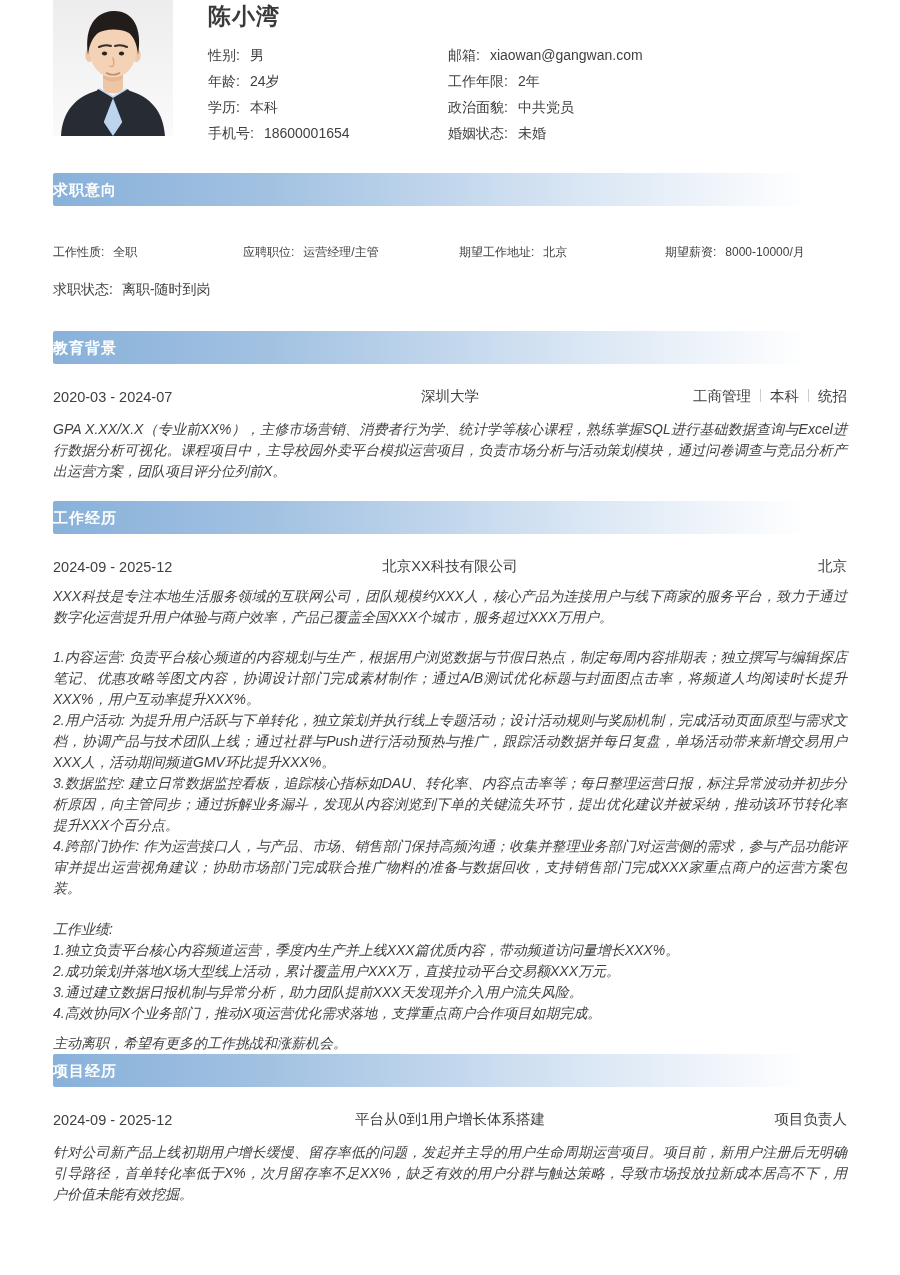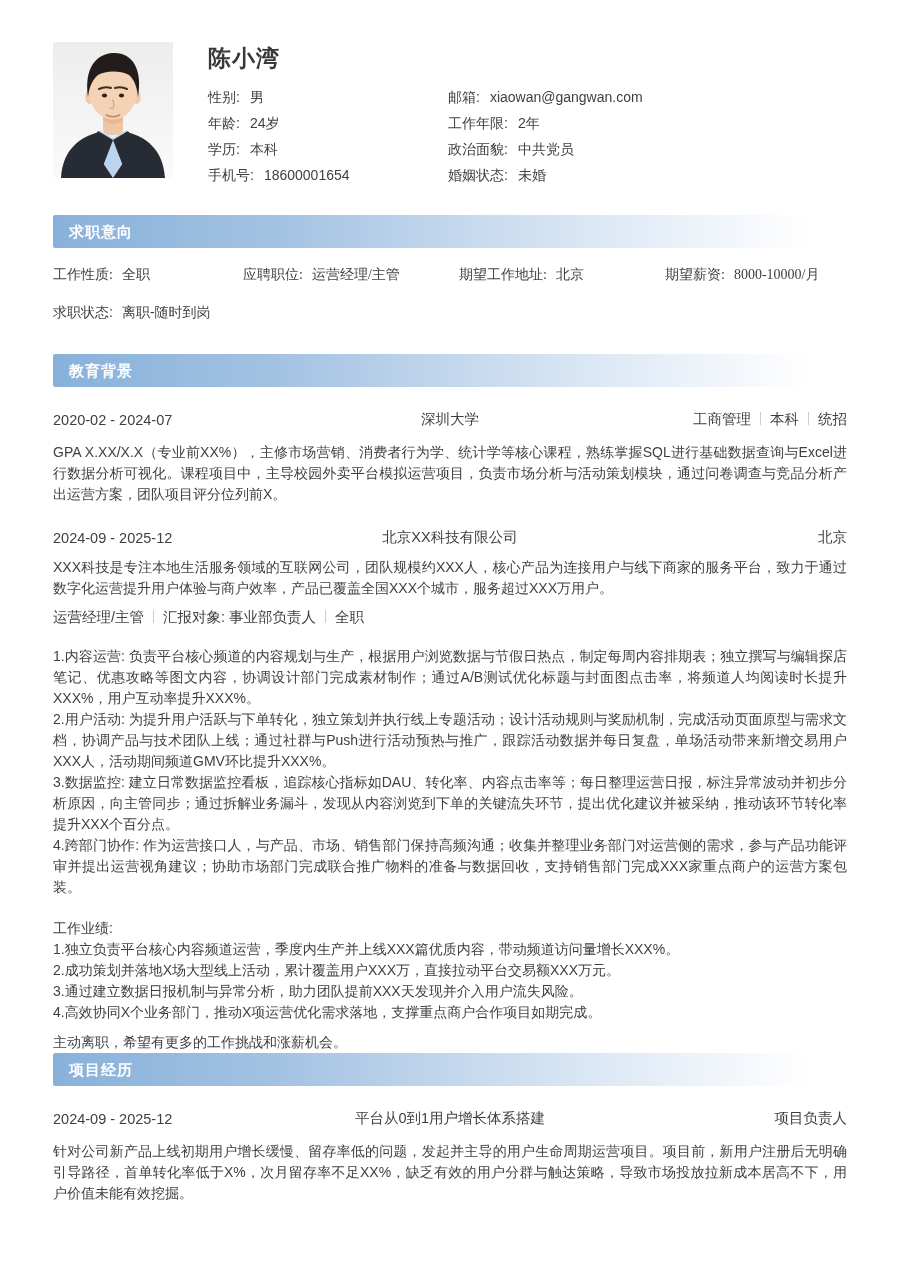--- a/index.html
+++ b/index.html
@@ -7,56 +7,56 @@
   body {
     width: 900px; height: 1275px;
     background: #ffffff;
     color: #3f3f3f;
     font-family: "Liberation Sans", "DejaVu Sans", sans-serif;
     overflow: hidden;
   }
   .page { padding: 0 53px; }
 
   
-  .resume-header { display: flex; padding-top: 42px; }
+  .resume-header { display: flex; }
   .photo-box { width: 120px; height: 136px; flex: none; overflow: hidden; }
   .photo-box svg { display: block; }
   .header-info { margin-left: 35px; flex: 1; padding-top: 1px; }
   .name { font-size: 23px; font-weight: bold; color: #3a3a3a; margin: 0 0 15px; letter-spacing: 1px; }
   .info-grid { display: grid; grid-template-columns: 240px 1fr; row-gap: 10px; font-size: 14px; }
   .info-item { display: flex; align-items: baseline; height: 16px; }
   .info-value { margin-left: 10px; }
 
   
   .section-bar {
     height: 33px; line-height: 33px;
     background: linear-gradient(90deg, #88b1da 0%, #a3c2e2 28%, #d3e2f2 62%, #ffffff 95%);
     border-radius: 2px;
   }
-  .section-bar .title { color: #ffffff; font-weight: bold; font-size: 15px; padding-left: 16px; letter-spacing: 1px; }
+  .section-bar .title { color: #ffffff; font-weight: bold; font-size: 15px; letter-spacing: 1px; }
 
   .mt-header { margin-top: 32px; }
   .mt-sec-edu { margin-top: 32px; }
   .mt-sec-work { margin-top: 19px; }
   .mt-sec-proj { }
 
   
-  .intent-grid { display: grid; grid-template-columns: 190px 216px 206px 1fr; font-size: 14px; margin-top: 18px; font-family: Liberation Serif, serif; }
+  .intent-grid { display: grid; grid-template-columns: 190px 216px 206px 1fr; font-size: 12px; margin-top: 38px; }
   .intent-row2 { margin-top: 20px; font-size: 14px; }
   .field { display: flex; align-items: baseline; }
   .field .info-value { margin-left: 9px; }
 
   
   .meta-row { display: grid; grid-template-columns: 1fr auto 1fr; align-items: center; margin-top: 23px; font-size: 14.5px; }
   .meta-center { text-align: center; }
   .meta-right { text-align: right; }
   .divider { display: inline-block; width: 1px; height: 13px; background: #cccccc; margin: 0 9px; vertical-align: -1px; }
 
   
-  .para { font-size: 14px; line-height: 21px; text-align: justify; margin: 13px 0 0; }
+  .para { font-size: 14px; line-height: 21px; text-align: justify; margin: 13px 0 0; font-style: italic; }
   .para p { margin: 0; }
   .intro-para { margin-top: 10px; }
   .role-line { margin-top: 9px; font-size: 14.5px; }
   .work-block { margin-top: 19px; }
   .ach-block { margin-top: 20px; }
   .leave-line { margin-top: 9px; }
 </style>
 </head>
 <body>
 
@@ -165,39 +165,39 @@
       <span>求职状态:</span>
       <span class="info-value">离职-随时到岗</span>
     </div>
   </section>
 
   <section>
     <div class="section-bar mt-sec-edu">
       <span class="title">教育背景</span>
     </div>
     <div class="meta-row">
-      <span>2020-02 - 2024-07</span>
+      <span>2020-03 - 2024-07</span>
       <span class="meta-center">深圳大学</span>
       <span class="meta-right">
         <span>工商管理</span><span class="divider"></span><span>本科</span><span class="divider"></span><span>统招</span>
       </span>
     </div>
     <p class="para">GPA X.XX/X.X（专业前XX%），主修市场营销、消费者行为学、统计学等核心课程，熟练掌握SQL进行基础数据查询与Excel进行数据分析可视化。课程项目中，主导校园外卖平台模拟运营项目，负责市场分析与活动策划模块，通过问卷调查与竞品分析产出运营方案，团队项目评分位列前X。</p>
   </section>
 
   <section>
+    <div class="section-bar mt-sec-work">
+      <span class="title">工作经历</span>
+    </div>
     <div class="meta-row">
       <span>2024-09 - 2025-12</span>
       <span class="meta-center">北京XX科技有限公司</span>
       <span class="meta-right">北京</span>
     </div>
     <p class="para intro-para">XXX科技是专注本地生活服务领域的互联网公司，团队规模约XXX人，核心产品为连接用户与线下商家的服务平台，致力于通过数字化运营提升用户体验与商户效率，产品已覆盖全国XXX个城市，服务超过XXX万用户。</p>
-    <div class="role-line">
-      <span>运营经理/主管</span><span class="divider"></span><span>汇报对象: 事业部负责人</span><span class="divider"></span><span>全职</span>
-    </div>
     <div class="para work-block">
       <p>1.内容运营: 负责平台核心频道的内容规划与生产，根据用户浏览数据与节假日热点，制定每周内容排期表；独立撰写与编辑探店笔记、优惠攻略等图文内容，协调设计部门完成素材制作；通过A/B测试优化标题与封面图点击率，将频道人均阅读时长提升XXX%，用户互动率提升XXX%。</p>
       <p>2.用户活动: 为提升用户活跃与下单转化，独立策划并执行线上专题活动；设计活动规则与奖励机制，完成活动页面原型与需求文档，协调产品与技术团队上线；通过社群与Push进行活动预热与推广，跟踪活动数据并每日复盘，单场活动带来新增交易用户XXX人，活动期间频道GMV环比提升XXX%。</p>
       <p>3.数据监控: 建立日常数据监控看板，追踪核心指标如DAU、转化率、内容点击率等；每日整理运营日报，标注异常波动并初步分析原因，向主管同步；通过拆解业务漏斗，发现从内容浏览到下单的关键流失环节，提出优化建议并被采纳，推动该环节转化率提升XXX个百分点。</p>
       <p>4.跨部门协作: 作为运营接口人，与产品、市场、销售部门保持高频沟通；收集并整理业务部门对运营侧的需求，参与产品功能评审并提出运营视角建议；协助市场部门完成联合推广物料的准备与数据回收，支持销售部门完成XXX家重点商户的运营方案包装。</p>
     </div>
     <div class="para ach-block">
       <p>工作业绩:</p>
       <p>1.独立负责平台核心内容频道运营，季度内生产并上线XXX篇优质内容，带动频道访问量增长XXX%。</p>
       <p>2.成功策划并落地X场大型线上活动，累计覆盖用户XXX万，直接拉动平台交易额XXX万元。</p>

